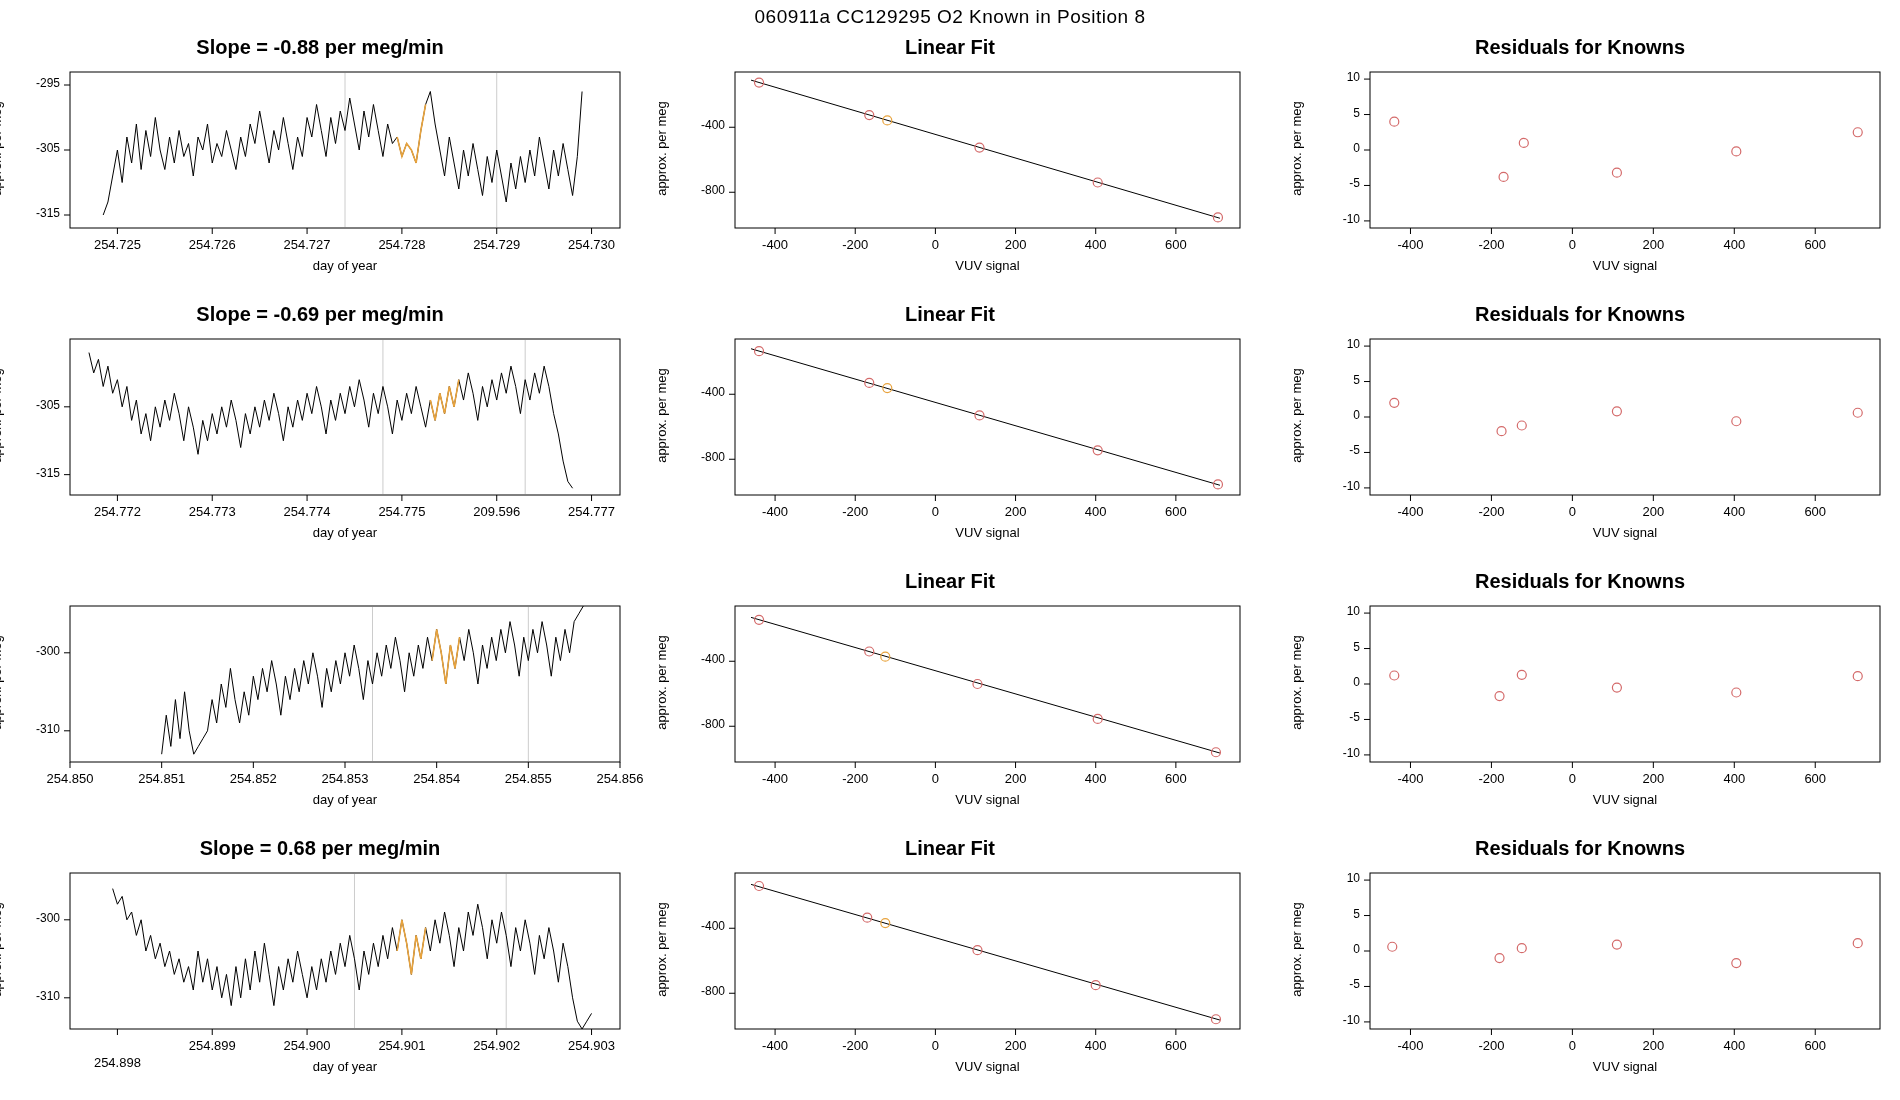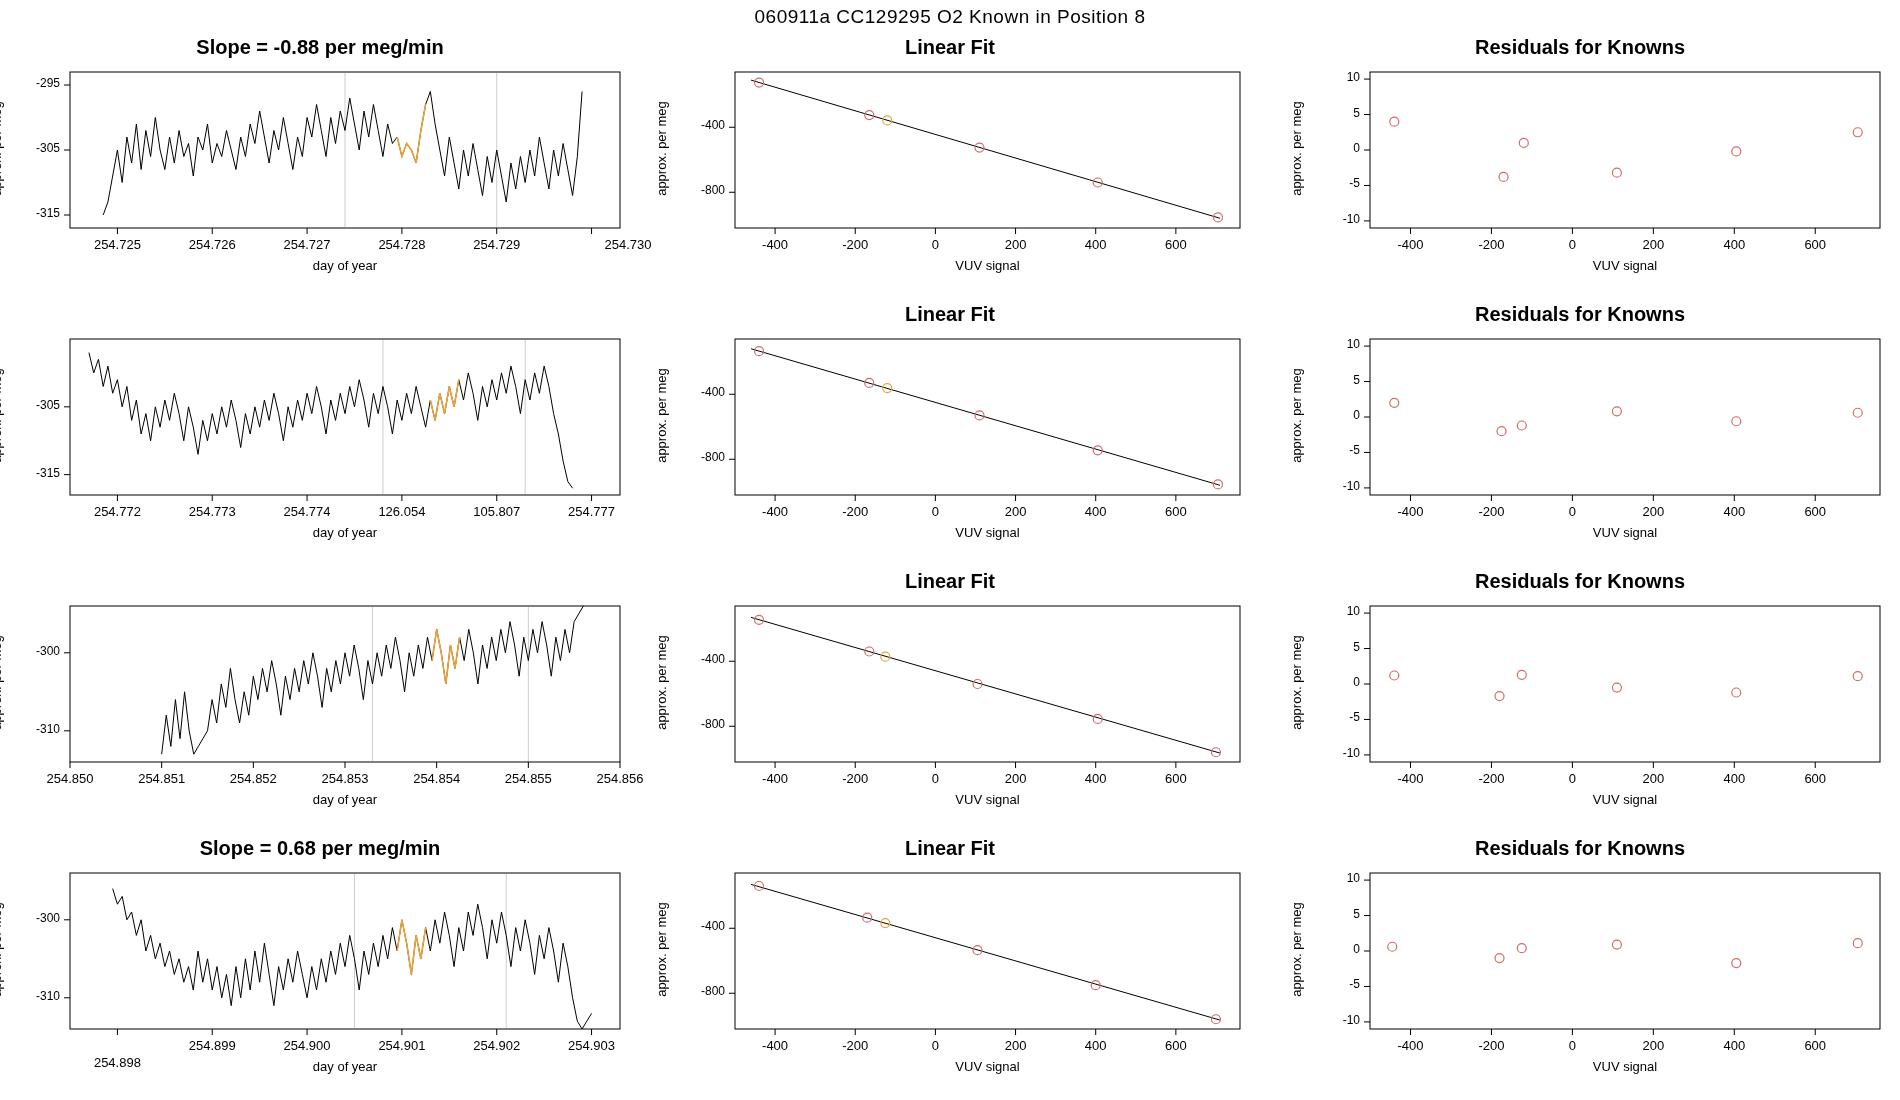--- a/index.html
+++ b/index.html
@@ -63,21 +63,21 @@
           <line x1="344.9999999986524" y1="43" x2="344.9999999986524" y2="197" stroke="#cccccc" stroke-width="1"></line>
           <line x1="496.7241379321962" y1="43" x2="496.7241379321962" y2="197" stroke="#cccccc" stroke-width="1"></line>
           <polyline points="103.19,185.00 107.93,172.00 112.67,146.00 117.41,120.00 122.16,152.50 126.90,107.00 131.64,133.00 136.38,94.00 141.12,139.50 145.86,100.50 150.60,126.50 155.34,87.50 160.09,120.00 164.83,139.50 169.57,107.00 174.31,133.00 179.05,100.50 183.79,126.50 188.53,113.50 193.28,146.00 198.02,107.00 202.76,120.00 207.50,94.00 212.24,133.00 216.98,113.50 221.72,126.50 226.47,100.50 231.21,120.00 235.95,139.50 240.69,107.00 245.43,126.50 250.17,94.00 254.91,113.50 259.66,81.00 264.40,107.00 269.14,133.00 273.88,100.50 278.62,120.00 283.36,87.50 288.10,113.50 292.84,139.50 297.59,107.00 302.33,126.50 307.07,87.50 311.81,107.00 316.55,74.50 321.29,100.50 326.03,126.50 330.78,87.50 335.52,113.50 340.26,81.00 345.00,100.50 349.74,68.00 354.48,94.00 359.22,120.00 363.97,81.00 368.71,107.00 373.45,74.50 378.19,100.50 382.93,126.50 387.67,94.00 392.41,113.50 397.16,107.00 401.90,126.50 406.64,113.50 411.38,120.00 416.12,133.00 420.86,100.50 425.60,74.50 430.34,61.50 435.09,94.00 439.83,120.00 444.57,146.00 449.31,107.00 454.05,133.00 458.79,159.00 463.53,120.00 468.28,146.00 473.02,113.50 477.76,139.50 482.50,165.50 487.24,126.50 491.98,152.50 496.72,120.00 501.47,146.00 506.21,172.00 510.95,133.00 515.69,159.00 520.43,126.50 525.17,152.50 529.91,120.00 534.66,146.00 539.40,107.00 544.14,133.00 548.88,159.00 553.62,120.00 558.36,146.00 563.10,113.50 567.84,139.50 572.59,165.50 577.33,126.50 582.07,61.50 586.81,NaN 591.55,NaN" fill="none" stroke="#000000" stroke-width="1"></polyline>
           <polyline points="397.16,107.00 401.90,126.50 406.64,113.50 411.38,120.00 416.12,133.00 420.86,100.50 425.60,74.50" fill="none" stroke="#E8A33D" stroke-width="1.6"></polyline>
         </svg>
         <div class="xtick" style="left: 57.4138px; top: 207px; width: 120px;">254.725</div>
         <div class="xtick" style="left: 152.241px; top: 207px; width: 120px;">254.726</div>
         <div class="xtick" style="left: 247.069px; top: 207px; width: 120px;">254.727</div>
         <div class="xtick" style="left: 341.897px; top: 207px; width: 120px;">254.728</div>
         <div class="xtick" style="left: 436.724px; top: 207px; width: 120px;">254.729</div>
-        <div class="xtick" style="left: 531.552px; top: 207px; width: 120px; text-align: right;">254.730</div>
+        <div class="xtick" style="left: 531.552px; top: 207px; width: 120px;">254.730</div>
         <div class="ytick" style="left: 12px; top: 46px; width: 48px;">-295</div>
         <div class="ytick" style="left: 12px; top: 111px; width: 48px;">-305</div>
         <div class="ytick" style="left: 12px; top: 176px; width: 48px;">-315</div>
         <div class="axis-label" style="left: 70px; top: 228px; width: 550px; text-align: center;">day of year</div>
         <div class="axis-label ylab" style="width: 180px; left: -94px; top: 111px;">approx. per meg</div>
       </div>
       <div class="panel col-fit">
         <div class="ptitle">Linear Fit</div>
         <svg width="620" height="267" viewBox="0 0 620 267" style="position: absolute; left: 0px; top: 0px;">
           <rect x="95" y="42" width="505" height="156" fill="none" stroke="#000" stroke-width="1"></rect>
@@ -140,40 +140,41 @@
         <div class="ytick" style="left: 52px; top: 75.5455px; width: 48px;">5</div>
         <div class="ytick" style="left: 52px; top: 111px; width: 48px;">0</div>
         <div class="ytick" style="left: 52px; top: 146.455px; width: 48px;">-5</div>
         <div class="ytick" style="left: 52px; top: 181.909px; width: 48px;">-10</div>
         <div class="axis-label" style="left: 110px; top: 228px; width: 510px; text-align: center;">VUV signal</div>
         <div class="axis-label ylab" style="width: 180px; left: -54px; top: 111px;">approx. per meg</div>
       </div>
     </div>
     <div class="row" style="top: 267px;">
       <div class="panel col-ts">
+        <div class="ptitle">Slope =  -0.69  per meg/min</div>
         <svg width="640" height="267" viewBox="0 0 640 267" style="position: absolute; left: 0px; top: 0px;">
           <rect x="70" y="42" width="550" height="156" fill="none" stroke="#000" stroke-width="1"></rect>
           <line x1="117.41379310237951" y1="198" x2="117.41379310237951" y2="204" stroke="#000" stroke-width="1"></line>
           <line x1="212.2413793098337" y1="198" x2="212.2413793098337" y2="204" stroke="#000" stroke-width="1"></line>
           <line x1="307.06896551728784" y1="198" x2="307.06896551728784" y2="204" stroke="#000" stroke-width="1"></line>
           <line x1="401.89655172474204" y1="198" x2="401.89655172474204" y2="204" stroke="#000" stroke-width="1"></line>
           <line x1="496.7241379321962" y1="198" x2="496.7241379321962" y2="204" stroke="#000" stroke-width="1"></line>
           <line x1="591.5517241369552" y1="198" x2="591.5517241369552" y2="204" stroke="#000" stroke-width="1"></line>
           <line x1="70" y1="109.82608695652175" x2="64" y2="109.82608695652175" stroke="#000" stroke-width="1"></line>
           <line x1="70" y1="177.65217391304347" x2="64" y2="177.65217391304347" stroke="#000" stroke-width="1"></line>
           <line x1="382.93103448271216" y1="43" x2="382.93103448271216" y2="197" stroke="#cccccc" stroke-width="1"></line>
           <line x1="525.1724137925457" y1="43" x2="525.1724137925457" y2="197" stroke="#cccccc" stroke-width="1"></line>
           <polyline points="88.97,55.57 93.71,75.91 98.45,62.35 103.19,89.48 107.93,69.13 112.67,96.26 117.41,82.70 122.16,109.83 126.90,89.48 131.64,123.39 136.38,103.04 141.12,136.96 145.86,116.61 150.60,143.74 155.34,109.83 160.09,130.17 164.83,103.04 169.57,123.39 174.31,96.26 179.05,116.61 183.79,143.74 188.53,109.83 193.28,130.17 198.02,157.30 202.76,123.39 207.50,143.74 212.24,116.61 216.98,136.96 221.72,109.83 226.47,130.17 231.21,103.04 235.95,123.39 240.69,150.52 245.43,116.61 250.17,136.96 254.91,109.83 259.66,130.17 264.40,103.04 269.14,123.39 273.88,96.26 278.62,116.61 283.36,143.74 288.10,109.83 292.84,130.17 297.59,103.04 302.33,123.39 307.07,96.26 311.81,116.61 316.55,89.48 321.29,109.83 326.03,136.96 330.78,103.04 335.52,123.39 340.26,96.26 345.00,116.61 349.74,89.48 354.48,109.83 359.22,82.70 363.97,103.04 368.71,130.17 373.45,96.26 378.19,116.61 382.93,89.48 387.67,109.83 392.41,136.96 397.16,103.04 401.90,123.39 406.64,96.26 411.38,116.61 416.12,89.48 420.86,109.83 425.60,130.17 430.34,103.04 435.09,123.39 439.83,96.26 444.57,116.61 449.31,89.48 454.05,109.83 458.79,82.70 463.53,103.04 468.28,75.91 473.02,96.26 477.76,123.39 482.50,89.48 487.24,109.83 491.98,82.70 496.72,103.04 501.47,75.91 506.21,96.26 510.95,69.13 515.69,89.48 520.43,116.61 525.17,82.70 529.91,103.04 534.66,75.91 539.40,96.26 544.14,69.13 548.88,89.48 553.62,116.61 558.36,136.96 563.10,164.09 567.84,184.43 572.59,191.22 577.33,NaN 582.07,NaN" fill="none" stroke="#000000" stroke-width="1"></polyline>
           <polyline points="430.34,103.04 435.09,123.39 439.83,96.26 444.57,116.61 449.31,89.48 454.05,109.83 458.79,82.70" fill="none" stroke="#E8A33D" stroke-width="1.6"></polyline>
         </svg>
         <div class="xtick" style="left: 57.4138px; top: 207px; width: 120px; text-align: center;">254.772</div>
         <div class="xtick" style="left: 152.241px; top: 207px; width: 120px;">254.773</div>
         <div class="xtick" style="left: 247.069px; top: 207px; width: 120px;">254.774</div>
-        <div class="xtick" style="left: 341.897px; top: 207px; width: 120px;">126.054</div>
-        <div class="xtick" style="left: 436.724px; top: 207px; width: 120px;">105.807</div>
+        <div class="xtick" style="left: 341.897px; top: 207px; width: 120px;">254.775</div>
+        <div class="xtick" style="left: 436.724px; top: 207px; width: 120px;">209.596</div>
         <div class="xtick" style="left: 531.552px; top: 207px; width: 120px;">254.777</div>
         <div class="ytick" style="left: 12px; top: 100.826px; width: 48px;">-305</div>
         <div class="ytick" style="left: 12px; top: 168.652px; width: 48px;">-315</div>
         <div class="axis-label" style="left: 70px; top: 228px; width: 550px; text-align: center;">day of year</div>
         <div class="axis-label ylab" style="width: 180px; left: -94px; top: 111px;">approx. per meg</div>
       </div>
       <div class="panel col-fit">
         <div class="ptitle">Linear Fit</div>
         <svg width="620" height="267" viewBox="0 0 620 267" style="position: absolute; left: 0px; top: 0px;">
           <rect x="95" y="42" width="505" height="156" fill="none" stroke="#000" stroke-width="1"></rect>

